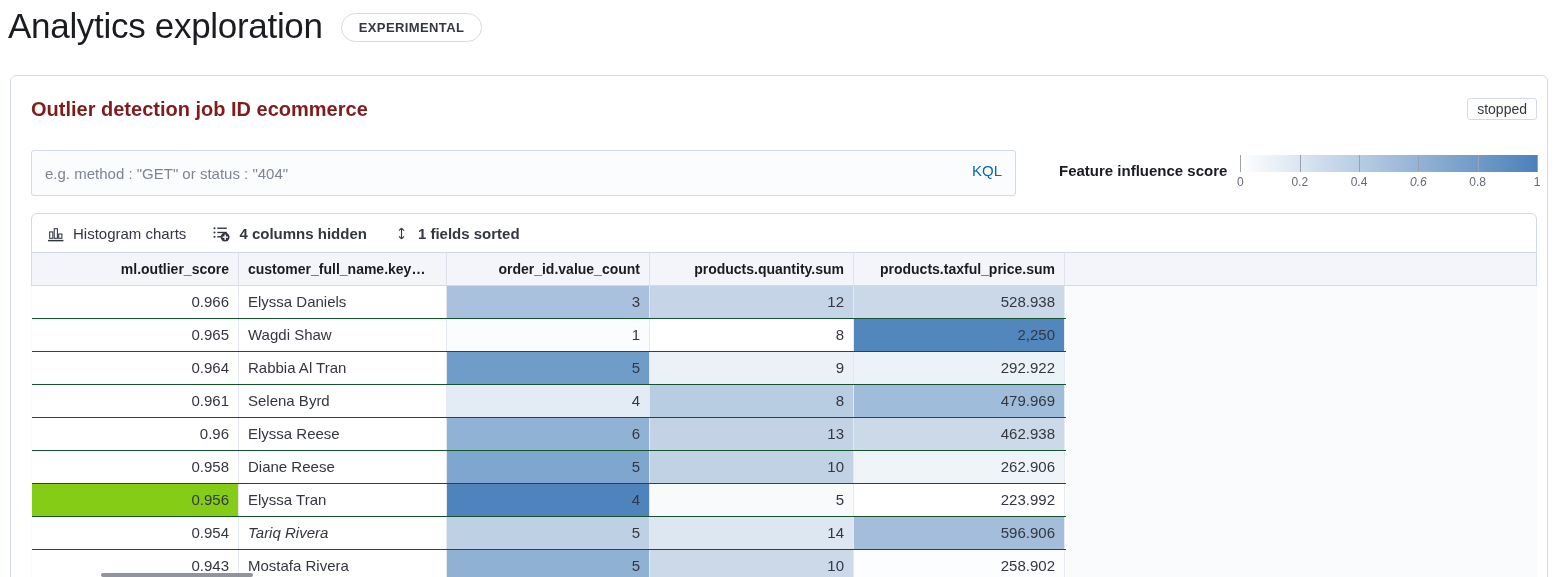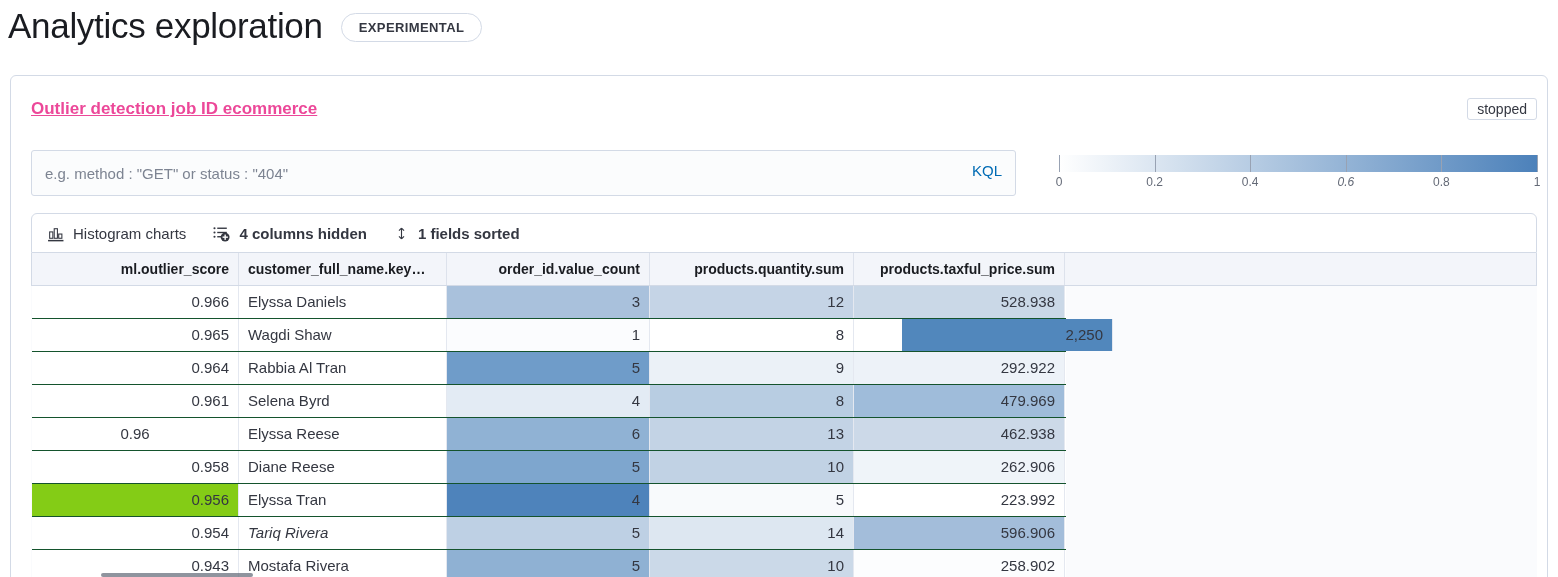--- a/index.html
+++ b/index.html
@@ -10,21 +10,21 @@
   .page-header { display: flex; align-items: center; gap: 18px; padding: 6px 0 0 8px; }
   .page-title { font-size: 35px; font-weight: 400; color: #1a1c21; letter-spacing: -0.3px; }
   .experimental-badge { display: inline-block; border: 1px solid #d3dae6; border-radius: 20px;
     padding: 6px 17px; font-size: 13px; font-weight: 700; letter-spacing: 0.4px; color: #343741;
     background: #fff; margin-top: 2px; }
 
   
   .panel { margin: 29px 10px 0 10px; border: 1px solid #d3dae6; border-radius: 6px;
     padding: 20px 10px 20px 20px; background: #fff; min-height: 600px; position: relative; }
   .panel-header { display: flex; align-items: center; justify-content: space-between; height: 26px; }
-  .panel-title { font-size: 17px; font-weight: 700; color: #ec4899; text-decoration: underline; }
+  .panel-title { font-size: 20px; font-weight: 700; color: #7f1d1d; }
   .status-badge { border: 1px solid #d3dae6; border-radius: 3px; padding: 2px 9px;
     font-size: 14px; color: #343741; background: #fff; }
 
   
   .query-row { display: flex; margin-top: 28px; align-items: flex-start; }
   .search-box { position: relative; width: 985px; height: 46px; flex: 0 0 985px; }
   .search-input { width: 100%; height: 100%; border: 1px solid #d3dae6; border-radius: 3px;
     background: #fbfcfd; font-size: 15px; padding: 0 58px 0 13px; color: #343741;
     font-family: "Liberation Sans", sans-serif; outline: none; }
   .search-input::placeholder { color: #7d8492; opacity: 1; }
@@ -78,20 +78,21 @@
     <div class="panel-title">Outlier detection job ID ecommerce</div>
     <span class="status-badge">stopped</span>
   </div>
 
   <div class="query-row">
     <div class="search-box">
       <input class="search-input" type="text" placeholder="e.g. method : &quot;GET&quot; or status : &quot;404&quot;" style="">
       <button class="kql-button">KQL</button>
     </div>
     <div class="legend">
+      <div class="legend-label">Feature influence score</div>
       <div class="legend-scale">
         <div class="legend-bar" style="background: linear-gradient(to right, rgb(255, 255, 255), rgb(76, 129, 186));">
             <span class="tick-line" style="left: 0%;"></span>
             <span class="tick-line" style="left: 20%;"></span>
             <span class="tick-line" style="left: 40%;"></span>
             <span class="tick-line" style="left: 60%;"></span>
             <span class="tick-line" style="left: 80%;"></span>
             <span class="tick-line" style="left: 100%;"></span>
           </div>
         <div class="legend-ticks">
@@ -157,38 +158,38 @@
         <div class="gcell l" style="width: 208px; background: rgb(255, 255, 255);">Elyssa Daniels</div>
         <div class="gcell r" style="width: 203px; background: rgb(169, 193, 220);">3</div>
         <div class="gcell r" style="width: 204px; background: rgb(197, 212, 230);">12</div>
         <div class="gcell r" style="width: 211px; background: rgb(202, 216, 231);">528.938</div>
       </div>
       <div class="grow">
         <div class="gcell r" style="width: 207px; background: rgb(255, 255, 255);">0.965</div>
         <div class="gcell l" style="width: 208px; background: rgb(255, 255, 255);">Wagdi Shaw</div>
         <div class="gcell r" style="width: 203px; background: rgb(251, 252, 254);">1</div>
         <div class="gcell r" style="width: 204px; background: rgb(255, 255, 255);">8</div>
-        <div class="gcell r" style="width: 211px; background: rgb(81, 135, 188); margin-left: 48px;">2,250</div>
+        <div class="gcell r" style="width: 211px; background: rgb(81, 135, 188);">2,250</div>
       </div>
       <div class="grow">
         <div class="gcell r" style="width: 207px; background: rgb(255, 255, 255);">0.964</div>
         <div class="gcell l" style="width: 208px; background: rgb(255, 255, 255);">Rabbia Al Tran</div>
         <div class="gcell r" style="width: 203px; background: rgb(111, 156, 201);">5</div>
         <div class="gcell r" style="width: 204px; background: rgb(235, 241, 247);">9</div>
         <div class="gcell r" style="width: 211px; background: rgb(237, 242, 248);">292.922</div>
       </div>
       <div class="grow">
         <div class="gcell r" style="width: 207px; background: rgb(255, 255, 255);">0.961</div>
         <div class="gcell l" style="width: 208px; background: rgb(255, 255, 255);">Selena Byrd</div>
         <div class="gcell r" style="width: 203px; background: rgb(227, 235, 244);">4</div>
         <div class="gcell r" style="width: 204px; background: rgb(184, 205, 226);">8</div>
         <div class="gcell r" style="width: 211px; background: rgb(159, 188, 218);">479.969</div>
       </div>
       <div class="grow">
-        <div class="gcell r" style="width: 207px; background: rgb(255, 255, 255); text-align: center;">0.96</div>
+        <div class="gcell r" style="width: 207px; background: rgb(255, 255, 255);">0.96</div>
         <div class="gcell l" style="width: 208px; background: rgb(255, 255, 255);">Elyssa Reese</div>
         <div class="gcell r" style="width: 203px; background: rgb(144, 178, 212);">6</div>
         <div class="gcell r" style="width: 204px; background: rgb(195, 211, 229);">13</div>
         <div class="gcell r" style="width: 211px; background: rgb(204, 217, 232);">462.938</div>
       </div>
       <div class="grow">
         <div class="gcell r" style="width: 207px; background: rgb(255, 255, 255);">0.958</div>
         <div class="gcell l" style="width: 208px; background: rgb(255, 255, 255);">Diane Reese</div>
         <div class="gcell r" style="width: 203px; background: rgb(126, 166, 206);">5</div>
         <div class="gcell r" style="width: 204px; background: rgb(193, 210, 228);">10</div>

